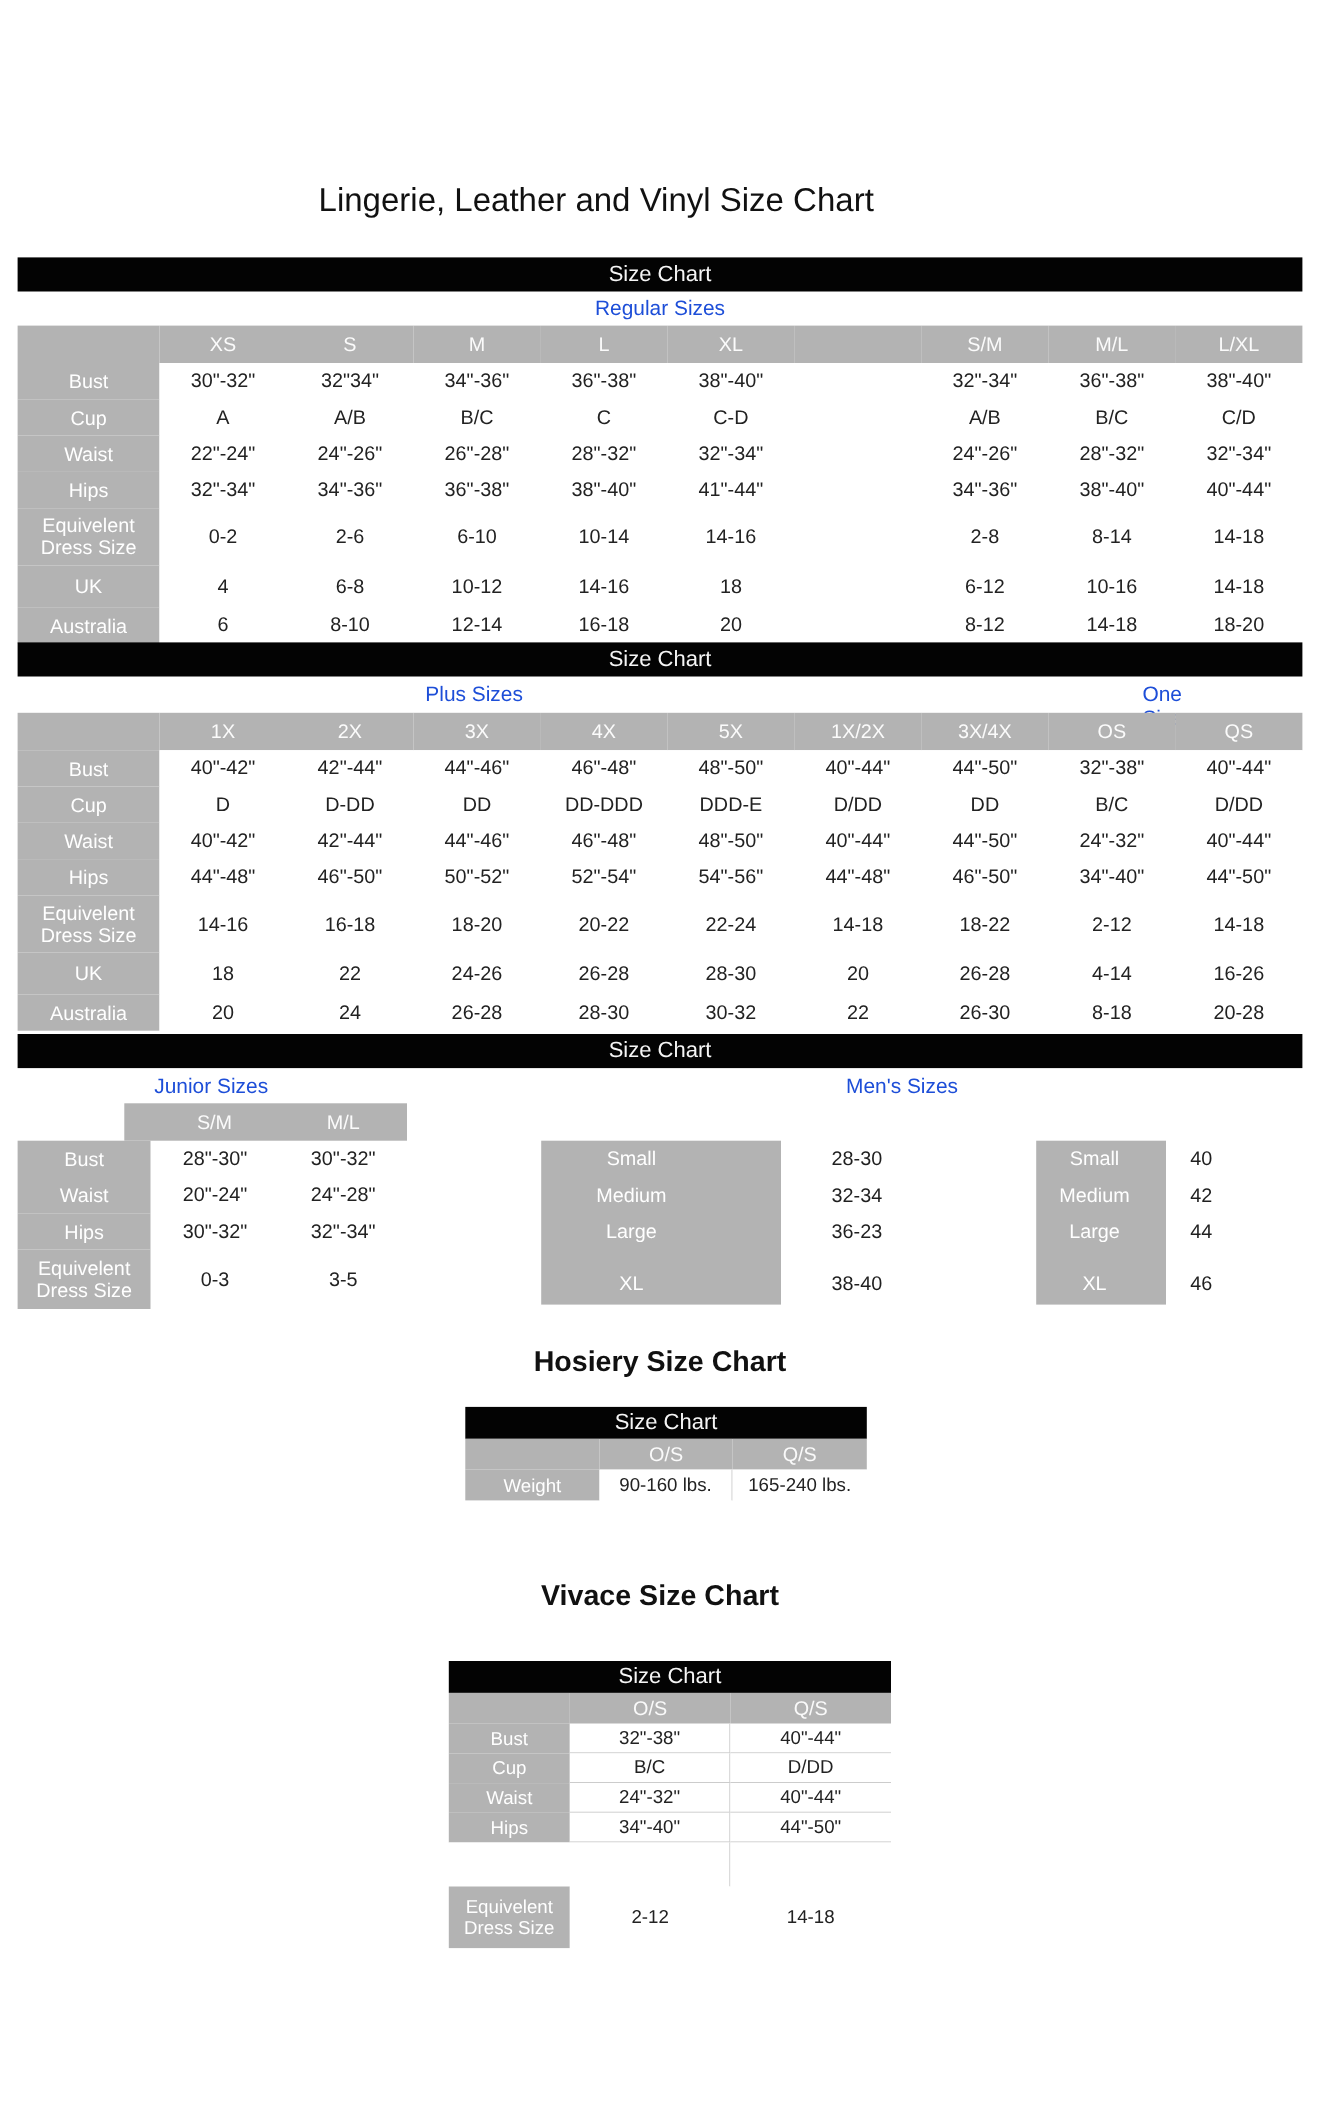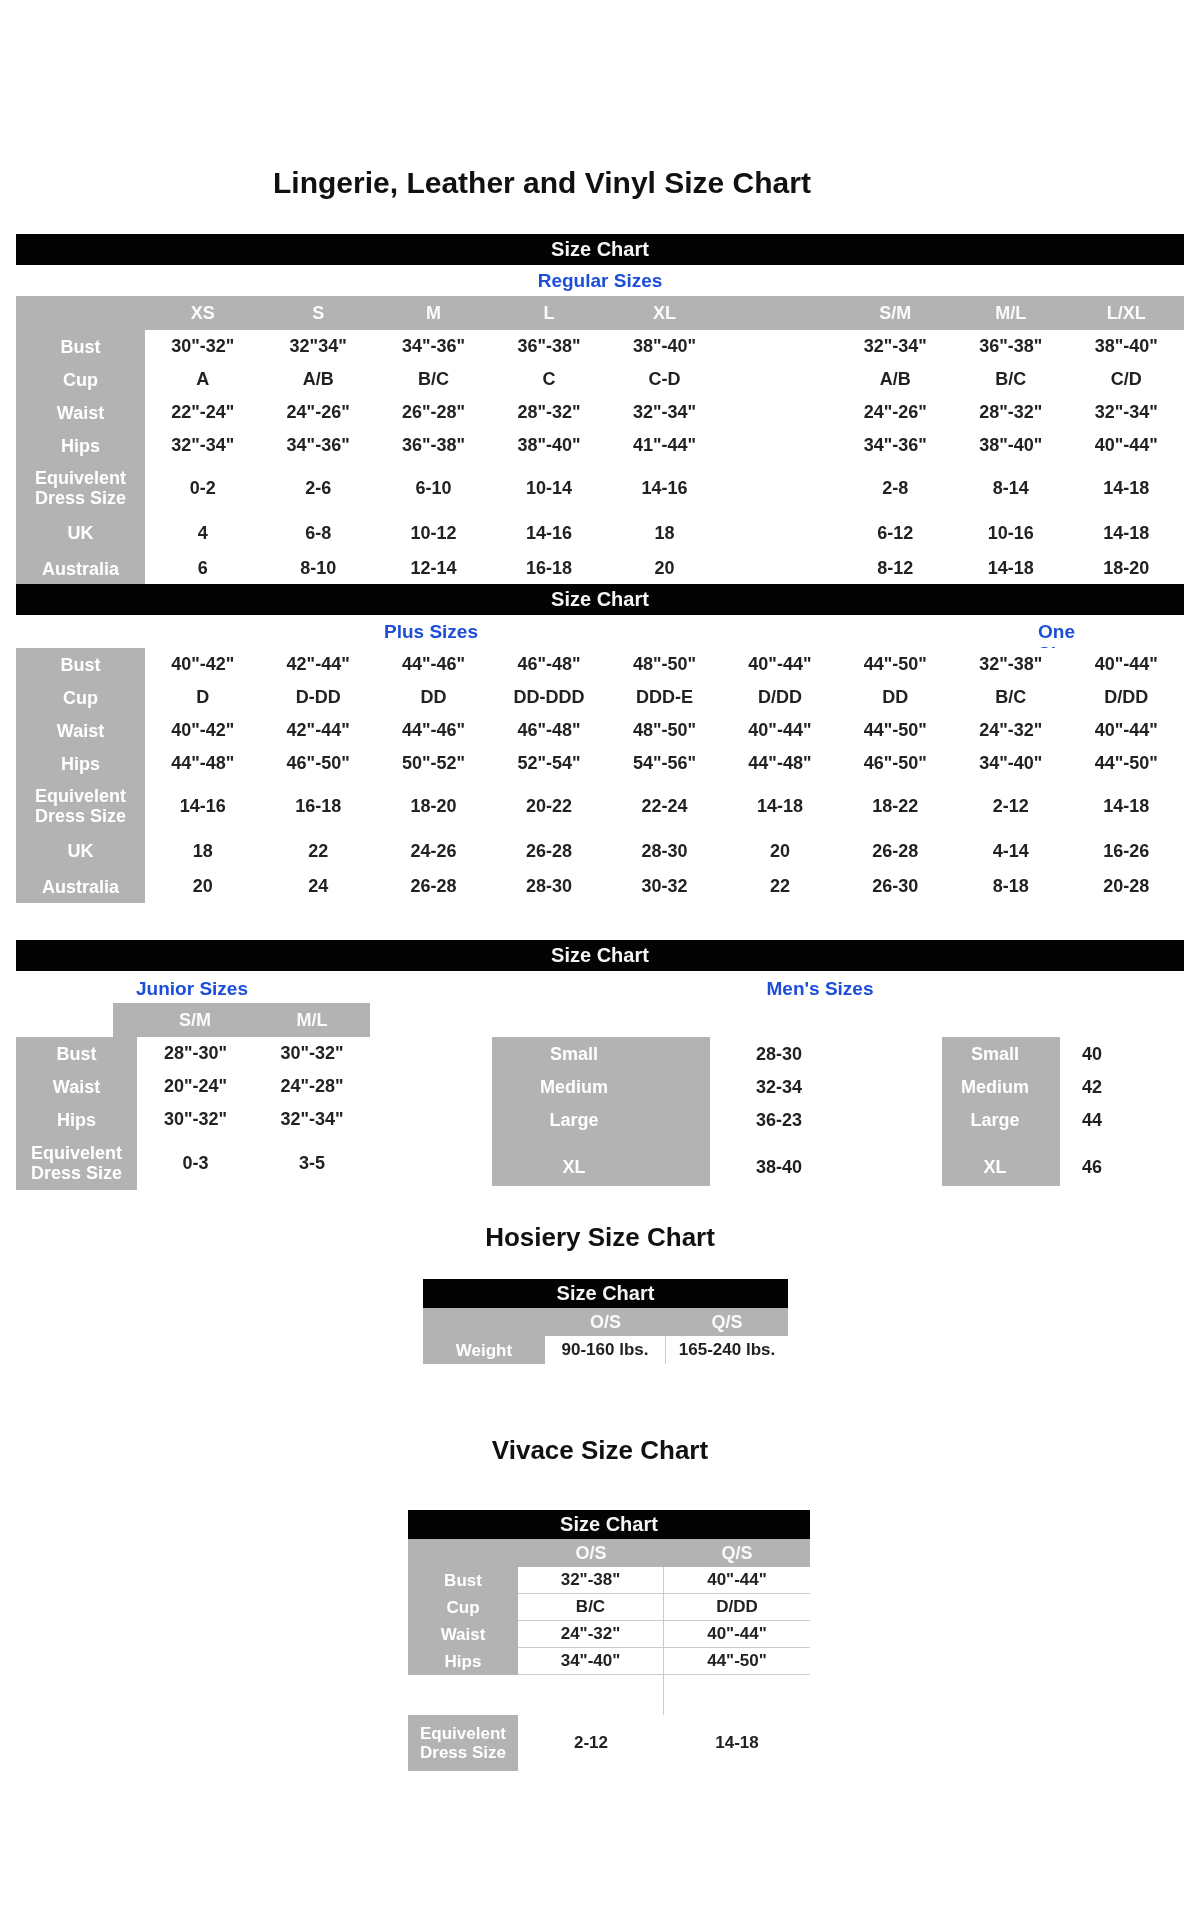--- a/index.html
+++ b/index.html
@@ -2,24 +2,24 @@
 <html><head>
 <meta charset="utf-8">
 <style>
   * { margin:0; padding:0; box-sizing:border-box; }
   html,body { background:#ffffff; }
   body {
     width:1200px; height:1927px; position:relative;
     font-family:"Liberation Sans","DejaVu Sans",sans-serif;
     color:#1f1f1f;
   }
-  .abs { position:absolute;font-weight:bold; }
+  .abs { position:absolute; }
   .ctr { display:flex; align-items:center; justify-content:center; text-align:center; }
 
-  .page-title { top:166px; left:0; width:1084px; font-size:30px; font-weight:bold; color:#111; }
+  .page-title { top:166px; left:0; width:1084px; font-size:30px; font-weight:normal; color:#111; }
   .sub-title  { font-size:26px; font-weight:bold; color:#111; left:0; width:1200px; }
 
   .bar {
     background:#030303; color:#f5f5f5; font-size:20px;
     display:flex; align-items:center; justify-content:center;
   }
   .bigbar { left:16px; width:1168px; height:31px; }
 
   .section-label { font-size:19px; color:#1d4ed8; }
 
@@ -177,20 +177,32 @@
 
 <div class="abs bar bigbar" style="top:584px">
     <span>Size Chart</span>
   </div>
 <div class="abs" style="top:615px;left:0;width:1011px;height:33px">
   <span class="abs section-label" style="left:431px;top:6px;transform:translateX(-50%)">Plus Sizes</span>
   <span class="abs section-label" style="left:1057px;top:6px;transform:translateX(-50%)">One Size</span>
 </div>
 
 <div class="abs bt" style="top:648px">
+  <div class="bt-row">
+    <div class="cell head"></div>
+    <div class="cell head">1X</div>
+    <div class="cell head">2X</div>
+    <div class="cell head">3X</div>
+    <div class="cell head">4X</div>
+    <div class="cell head">5X</div>
+    <div class="cell head">1X/2X</div>
+    <div class="cell head">3X/4X</div>
+    <div class="cell head">OS</div>
+    <div class="cell head">QS</div>
+  </div>
   <div class="bt-row r33">
     <div class="cell lbl">Bust</div>
     <div class="cell val">40"-42"</div>
     <div class="cell val">42"-44"</div>
     <div class="cell val">44"-46"</div>
     <div class="cell val">46"-48"</div>
     <div class="cell val">48"-50"</div>
     <div class="cell val">40"-44"</div>
     <div class="cell val">44"-50"</div>
     <div class="cell val">32"-38"</div>

